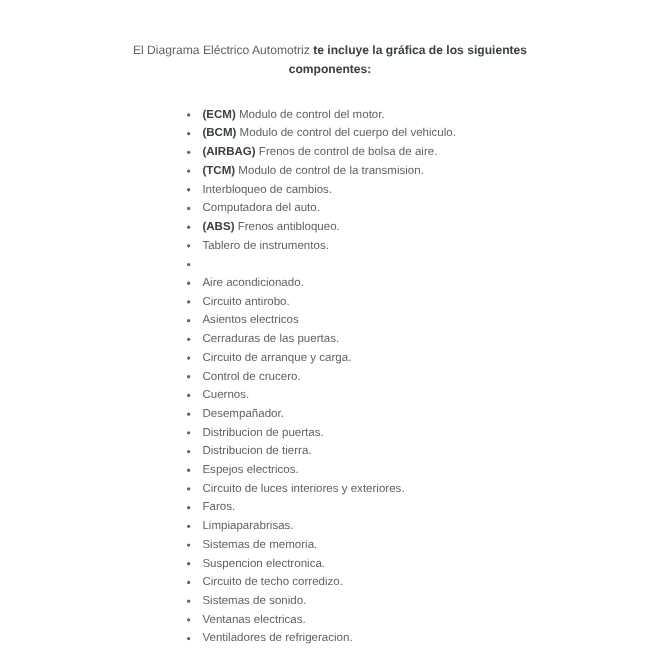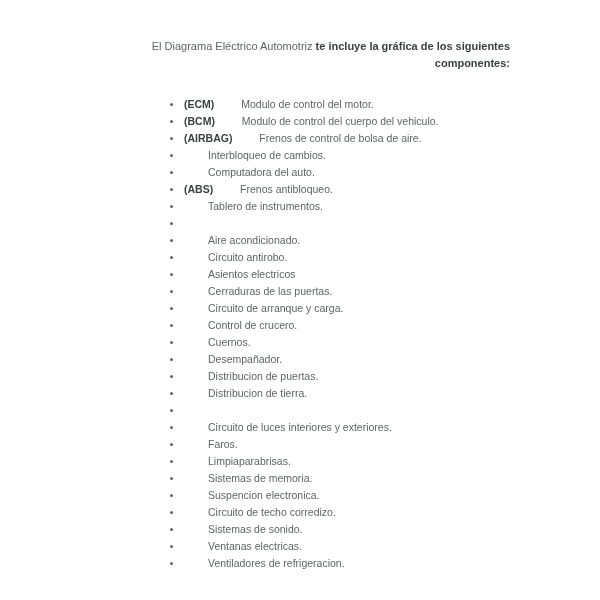--- a/index.html
+++ b/index.html
@@ -16,21 +16,21 @@
   }
   .page {
     width: 600px;
     height: 600px;
     position: relative;
   }
   .title {
     margin: 0 auto;
     padding-top: 38px;
     width: 420px;
-    text-align: right;
+    text-align: center;
     font-size: 11px;
     line-height: 17px;
     color: #5f6368;
   }
   .title .bold {
     font-weight: 700;
     color: #3c4043;
   }
   .component-list {
     list-style: none;
@@ -55,21 +55,20 @@
   }
   .item-text {
     white-space: pre-wrap;
   }
   .item-text .strong {
     font-weight: 700;
     color: #3c4043;
   }
   .item-text span {
     white-space: pre-wrap;
-    margin-left: 24px;
   }
 </style>
 </head>
 <body>
 
 <div class="page">
 
   <div class="title">
     <div><span>El Diagrama Eléctrico Automotriz </span><span class="bold">te incluye la gráfica de los siguientes</span></div>
     <div><span class="bold">componentes:</span></div>
@@ -80,20 +79,24 @@
         <span class="bullet"></span>
         <span class="item-text"><b class="strong">(ECM)</b><span> Modulo de control del motor.</span></span>
       </li>
       <li class="item">
         <span class="bullet"></span>
         <span class="item-text"><b class="strong">(BCM)</b><span> Modulo de control del cuerpo del vehiculo.</span></span>
       </li>
       <li class="item">
         <span class="bullet"></span>
         <span class="item-text"><b class="strong">(AIRBAG)</b><span> Frenos de control de bolsa de aire.</span></span>
+      </li>
+      <li class="item">
+        <span class="bullet"></span>
+        <span class="item-text"><b class="strong">(TCM)</b><span> Modulo de control de la transmision.</span></span>
       </li>
       <li class="item">
         <span class="bullet"></span>
         <span class="item-text"><b class="strong"></b><span>Interbloqueo de cambios.</span></span>
       </li>
       <li class="item">
         <span class="bullet"></span>
         <span class="item-text"><b class="strong"></b><span>Computadora del auto.</span></span>
       </li>
       <li class="item">
@@ -142,20 +145,21 @@
       <li class="item">
         <span class="bullet"></span>
         <span class="item-text"><b class="strong"></b><span>Distribucion de puertas.</span></span>
       </li>
       <li class="item">
         <span class="bullet"></span>
         <span class="item-text"><b class="strong"></b><span>Distribucion de tierra.</span></span>
       </li>
       <li class="item">
         <span class="bullet"></span>
+        <span class="item-text"><b class="strong"></b><span>Espejos electricos.</span></span>
       </li>
       <li class="item">
         <span class="bullet"></span>
         <span class="item-text"><b class="strong"></b><span>Circuito de luces interiores y exteriores.</span></span>
       </li>
       <li class="item">
         <span class="bullet"></span>
         <span class="item-text"><b class="strong"></b><span>Faros.</span></span>
       </li>
       <li class="item">

